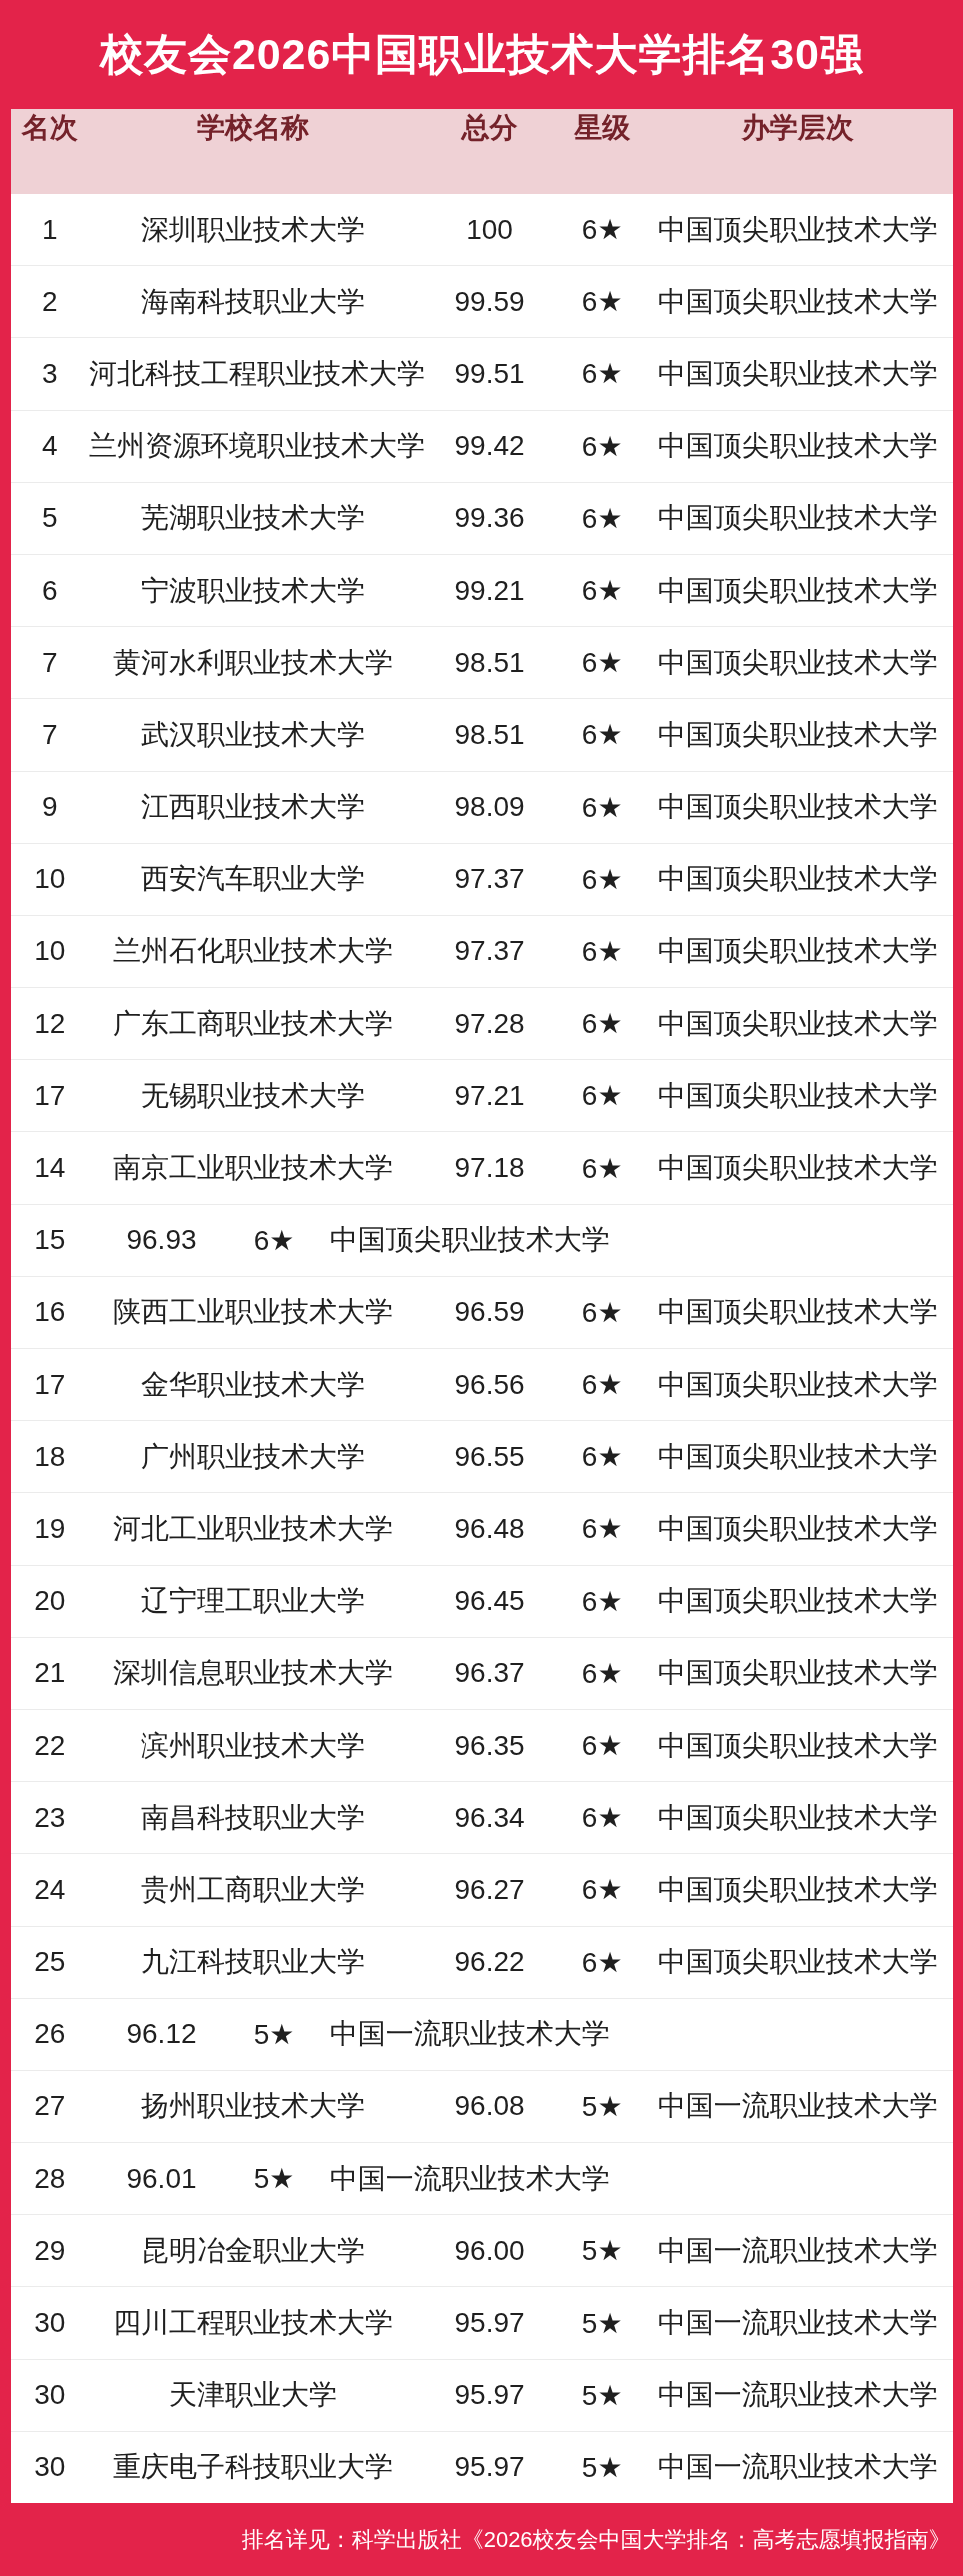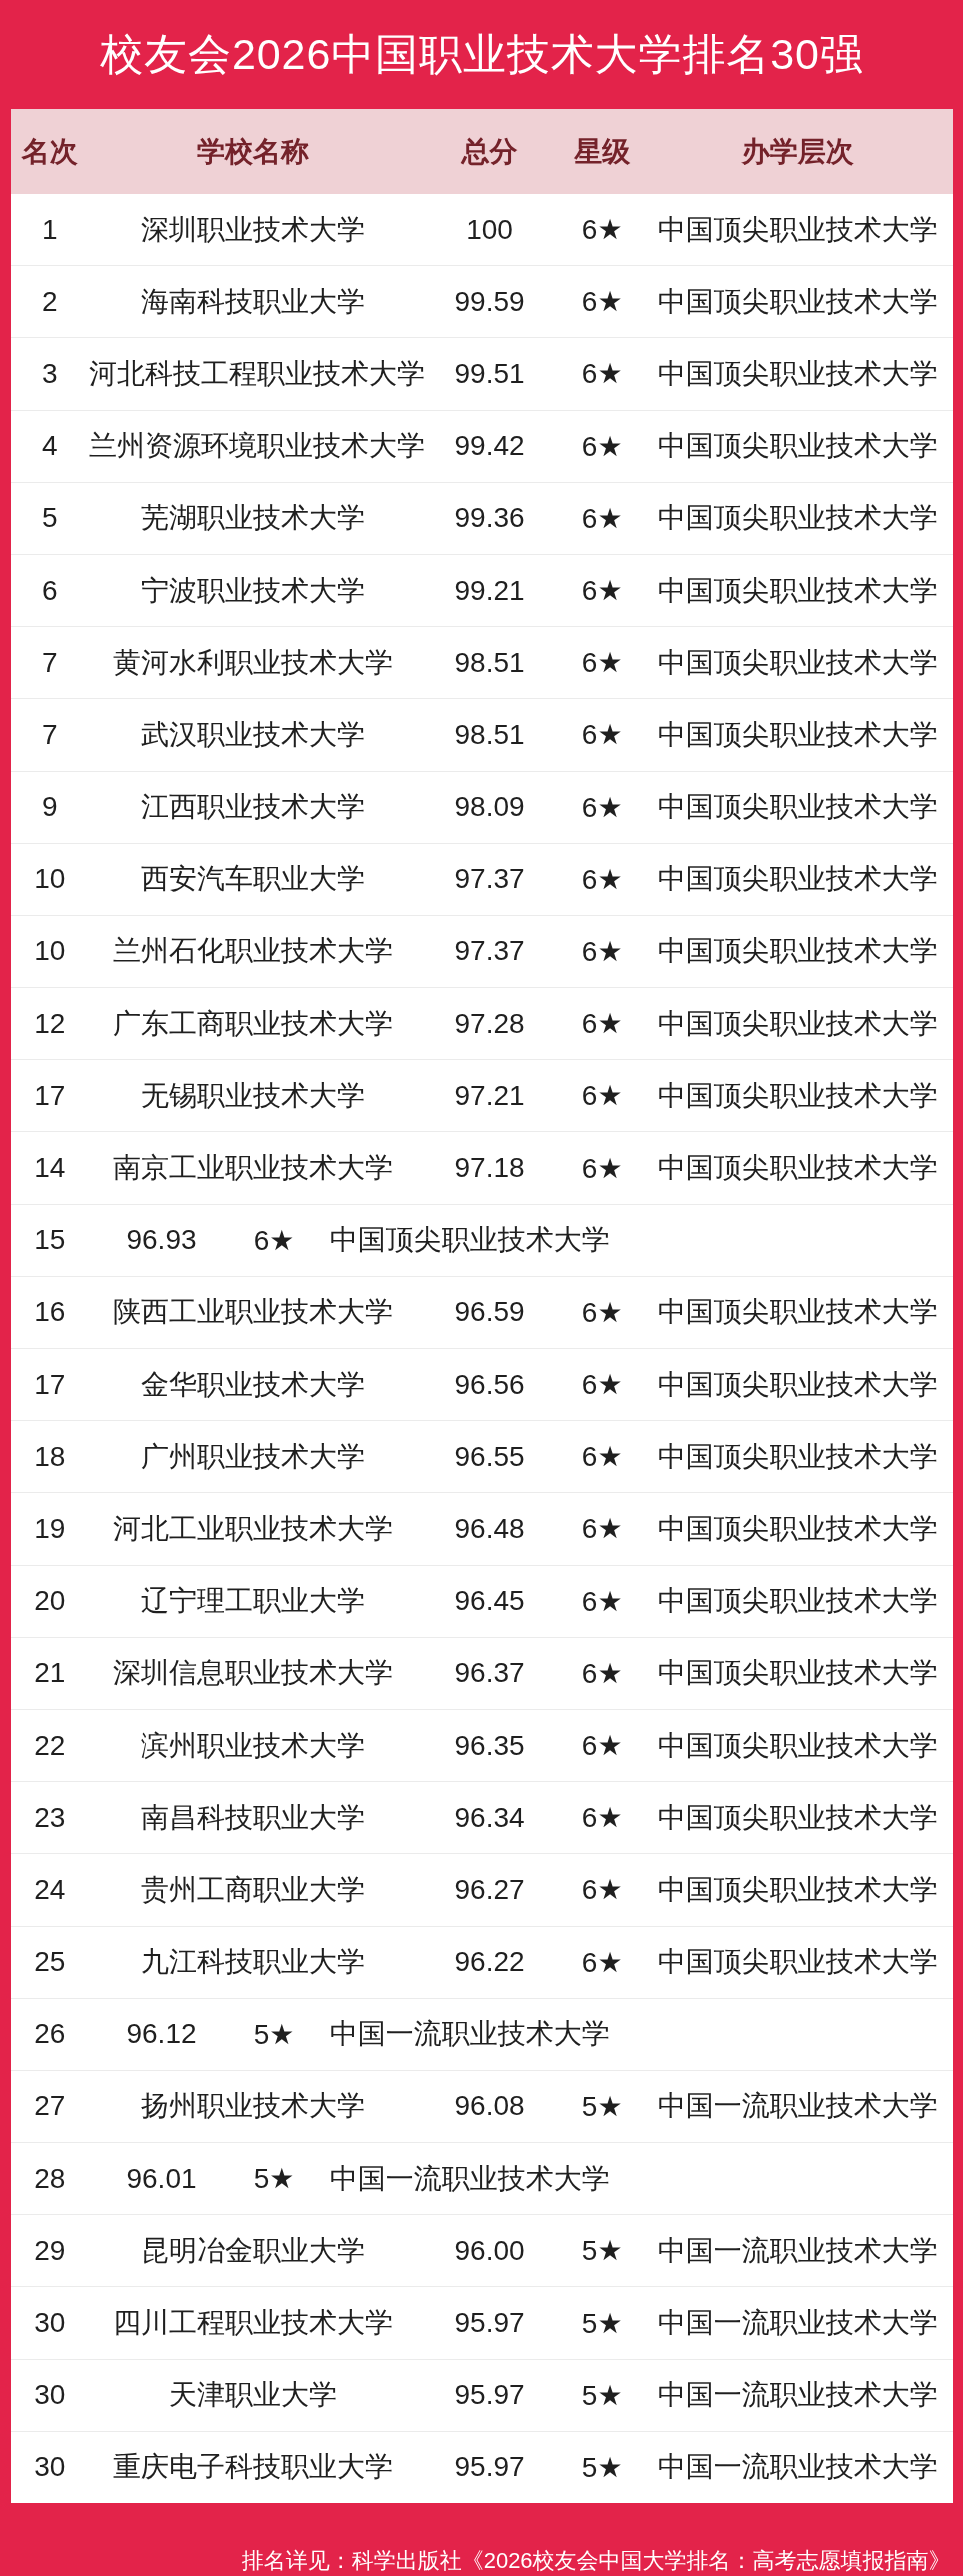--- a/index.html
+++ b/index.html
@@ -20,39 +20,38 @@
   .banner {
     flex: none;
     height: 109px;
     display: flex;
     align-items: center;
     justify-content: center;
   }
   .banner-title {
     color: #ffffff;
     font-size: 43px;
-    font-weight: normal;
+    font-weight: bold;
     letter-spacing: 0.9px;
     white-space: nowrap;
   }
   
   .table-wrap {
     flex: 1 1 auto;
     margin: 0 10.7px;
     background: #ffffff;
     display: flex;
     flex-direction: column;
     min-height: 0;
   }
   .thead {
     flex: none;
     height: 85px;
     background: #EFD1D5;
     display: flex;
-    align-items: center;
     color: #74222A;
     font-weight: bold;
     font-size: 28px;
   }
   .tbody {
     flex: 1 1 auto;
     display: flex;
     flex-direction: column;
     min-height: 0;
   }
@@ -71,21 +70,21 @@
   .c-rank   { width: 8.3%; }
   .c-school { width: 34.8%; }
   .c-score  { width: 15.4%; }
   .c-star   { width: 8.5%; }
   .c-level  { width: 33.0%; }
   
   .footer {
     flex: none;
     height: 73px;
     display: flex;
-    align-items: flex-end;
+    align-items: center;
     justify-content: flex-end;
     padding-right: 13.4px;
     color: #ffffff;
     font-size: 22px;
     white-space: nowrap;
   }
 </style>
 </head>
 <body>
 

